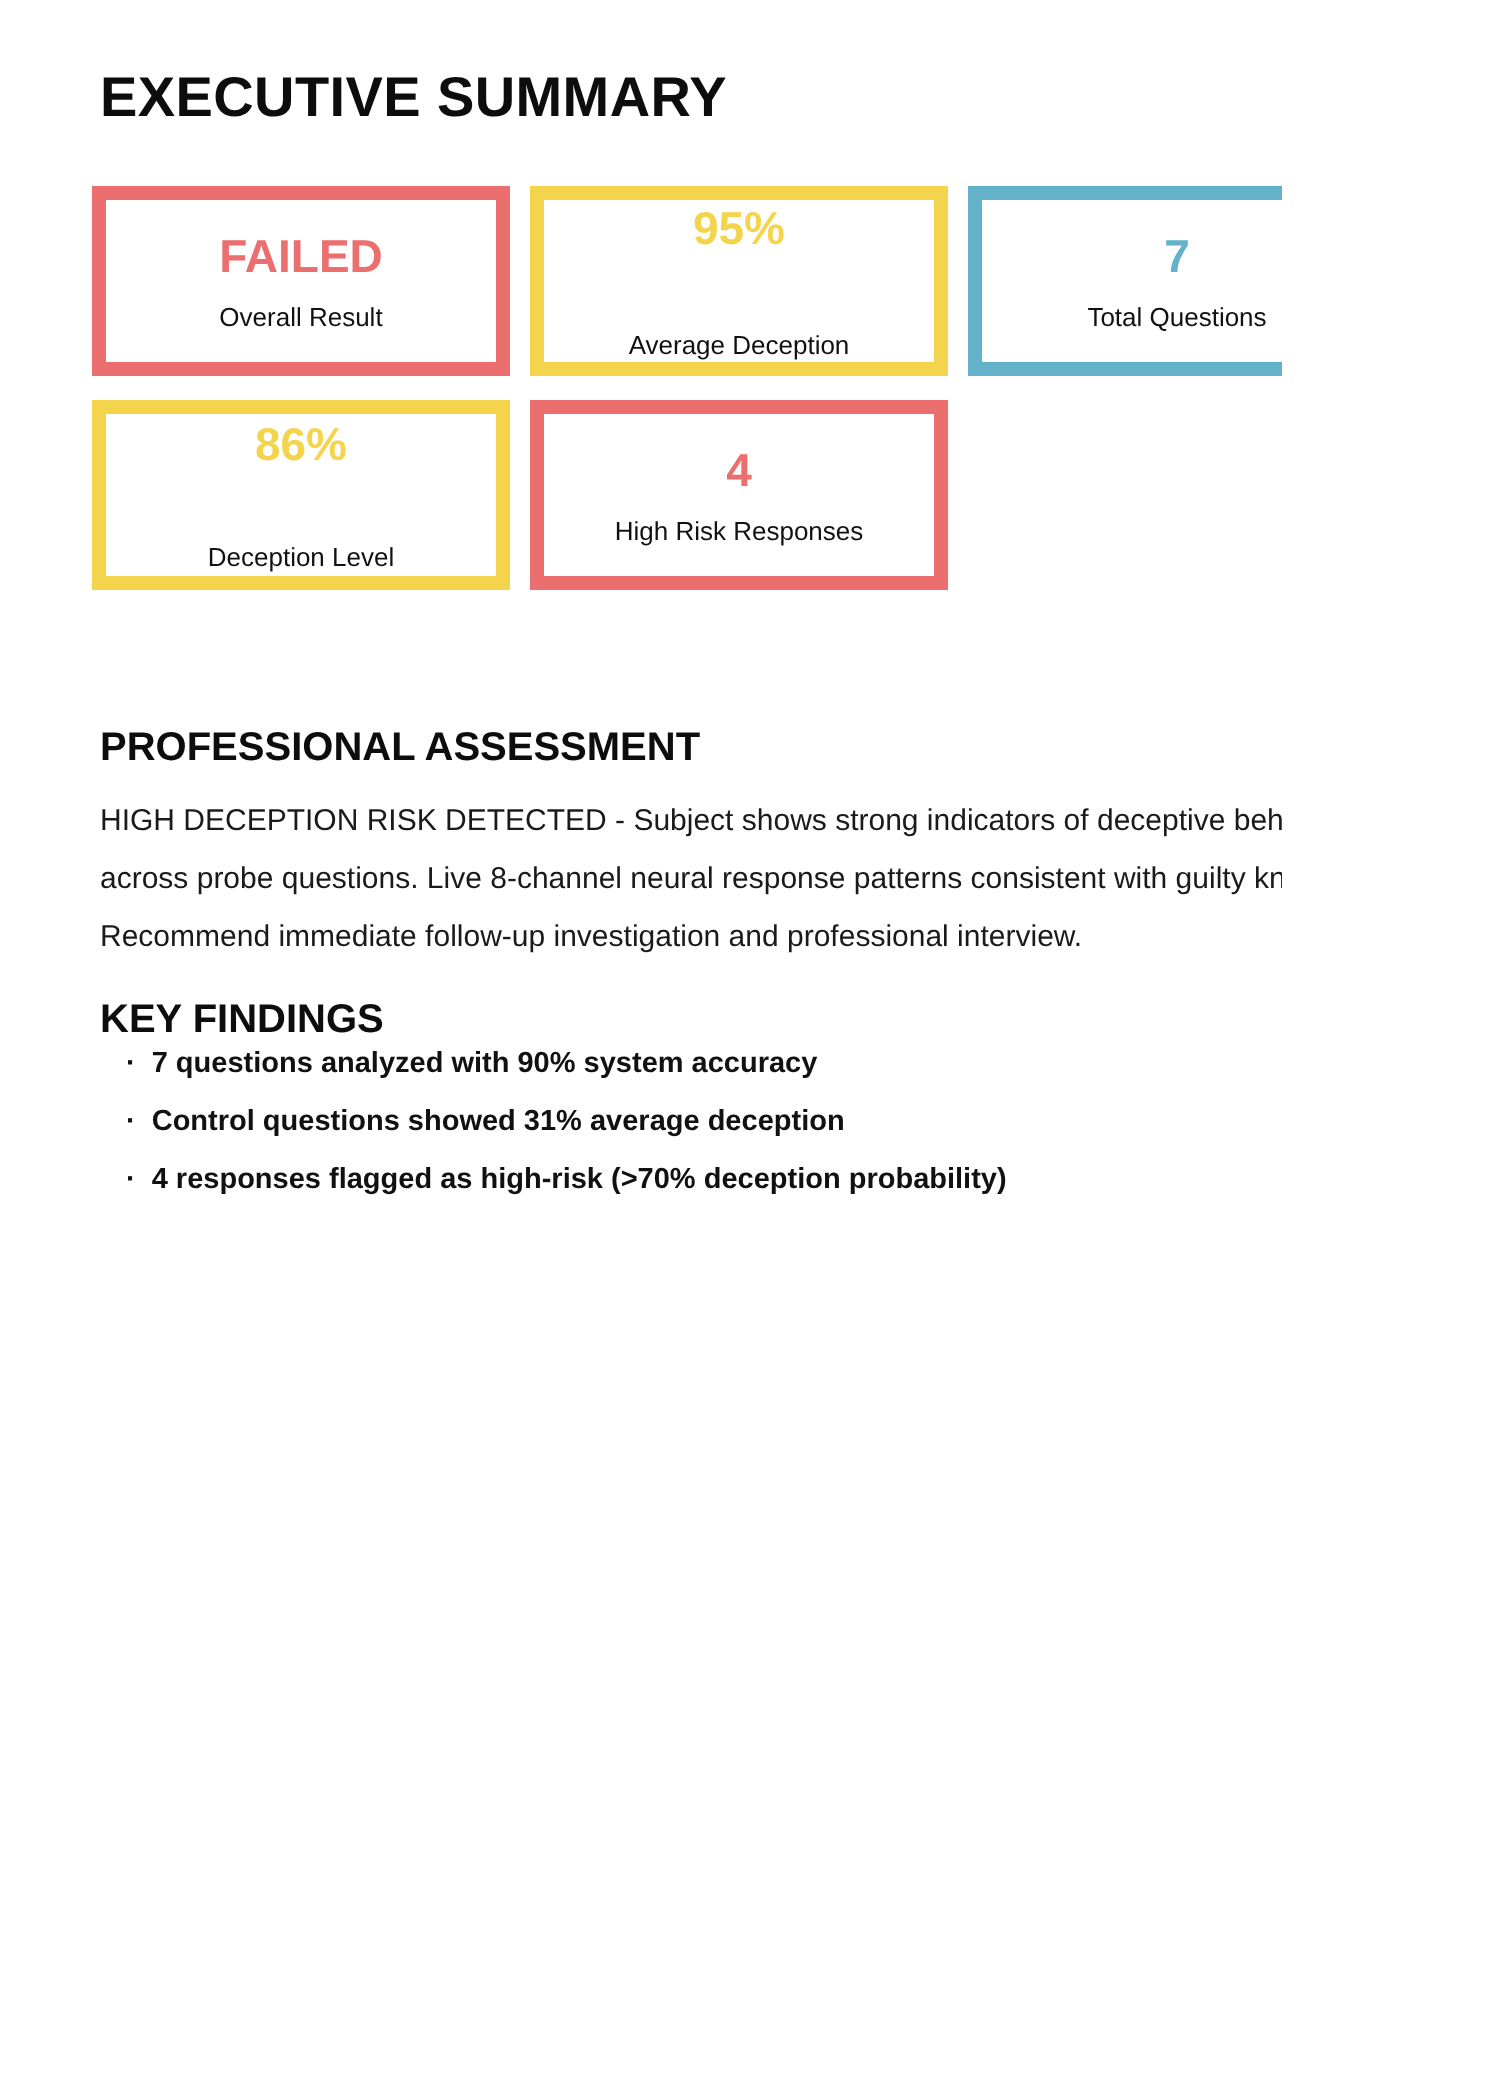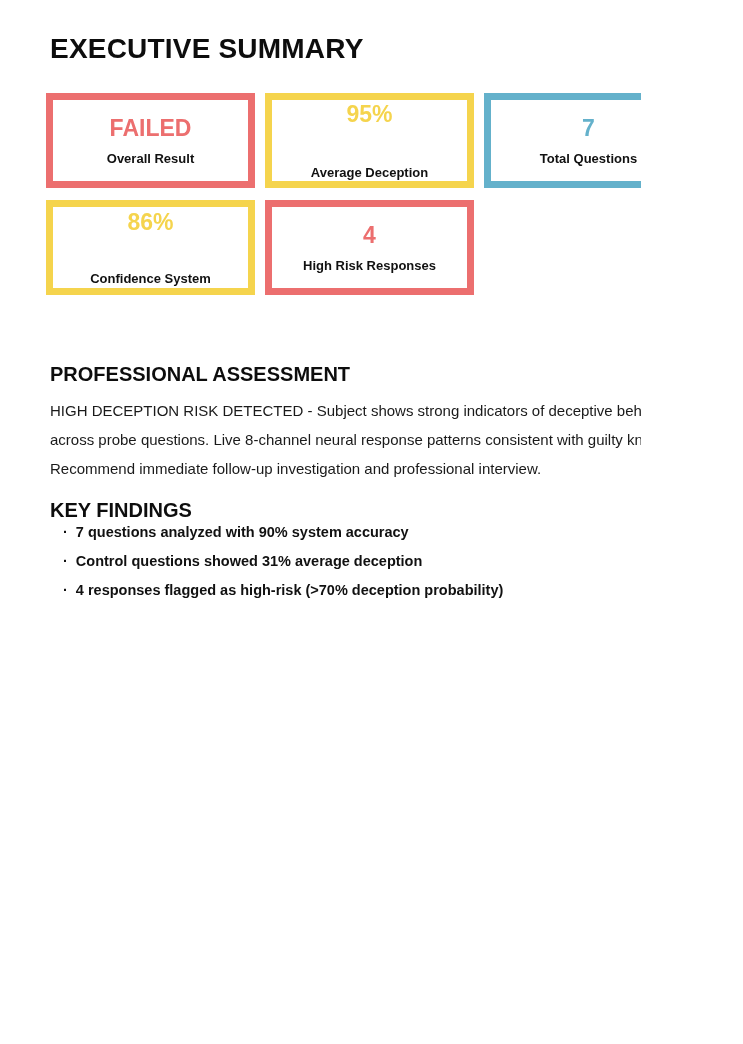--- a/index.html
+++ b/index.html
@@ -41,21 +41,21 @@
     gap: 12px;
     text-align: center;
   }
   .card-value {
     font-size: 23px;
     font-weight: bold;
     line-height: 1;
   }
   .card-label {
     font-size: 13px;
-    font-weight: bold;
+    font-weight: normal;
     color: #111111;
     line-height: 1;
   }
   .section-heading {
     position: absolute;
     left: 50px;
     font-size: 20px;
     font-weight: bold;
     color: #0d0d0d;
     line-height: 24px;
@@ -113,21 +113,21 @@
       <div class="card" style="border-color: rgb(245, 212, 77); gap: 40px;">
         <div class="card-value" style="color: rgb(245, 212, 77);">95%</div>
         <div class="card-label">Average Deception</div>
       </div>
       <div class="card" style="border-color: rgb(100, 177, 203);">
         <div class="card-value" style="color: rgb(100, 177, 203);">7</div>
         <div class="card-label">Total Questions</div>
       </div>
       <div class="card" style="border-color: rgb(245, 212, 77); gap: 38px;">
         <div class="card-value" style="color: rgb(245, 212, 77);">86%</div>
-        <div class="card-label">Confidence System</div>
+        <div class="card-label">Deception Level</div>
       </div>
       <div class="card" style="border-color: rgb(236, 111, 111);">
         <div class="card-value" style="color: rgb(236, 111, 111);">4</div>
         <div class="card-label">High Risk Responses</div>
       </div>
     </div>
 
   <h2 class="section-heading" id="pa-heading">PROFESSIONAL ASSESSMENT</h2>
   <p class="body-paragraph">HIGH DECEPTION RISK DETECTED - Subject shows strong indicators of deceptive behavior across probe questions. Live 8-channel neural response patterns consistent with guilty knowledge. Recommend immediate follow-up investigation and professional interview.</p>
 

